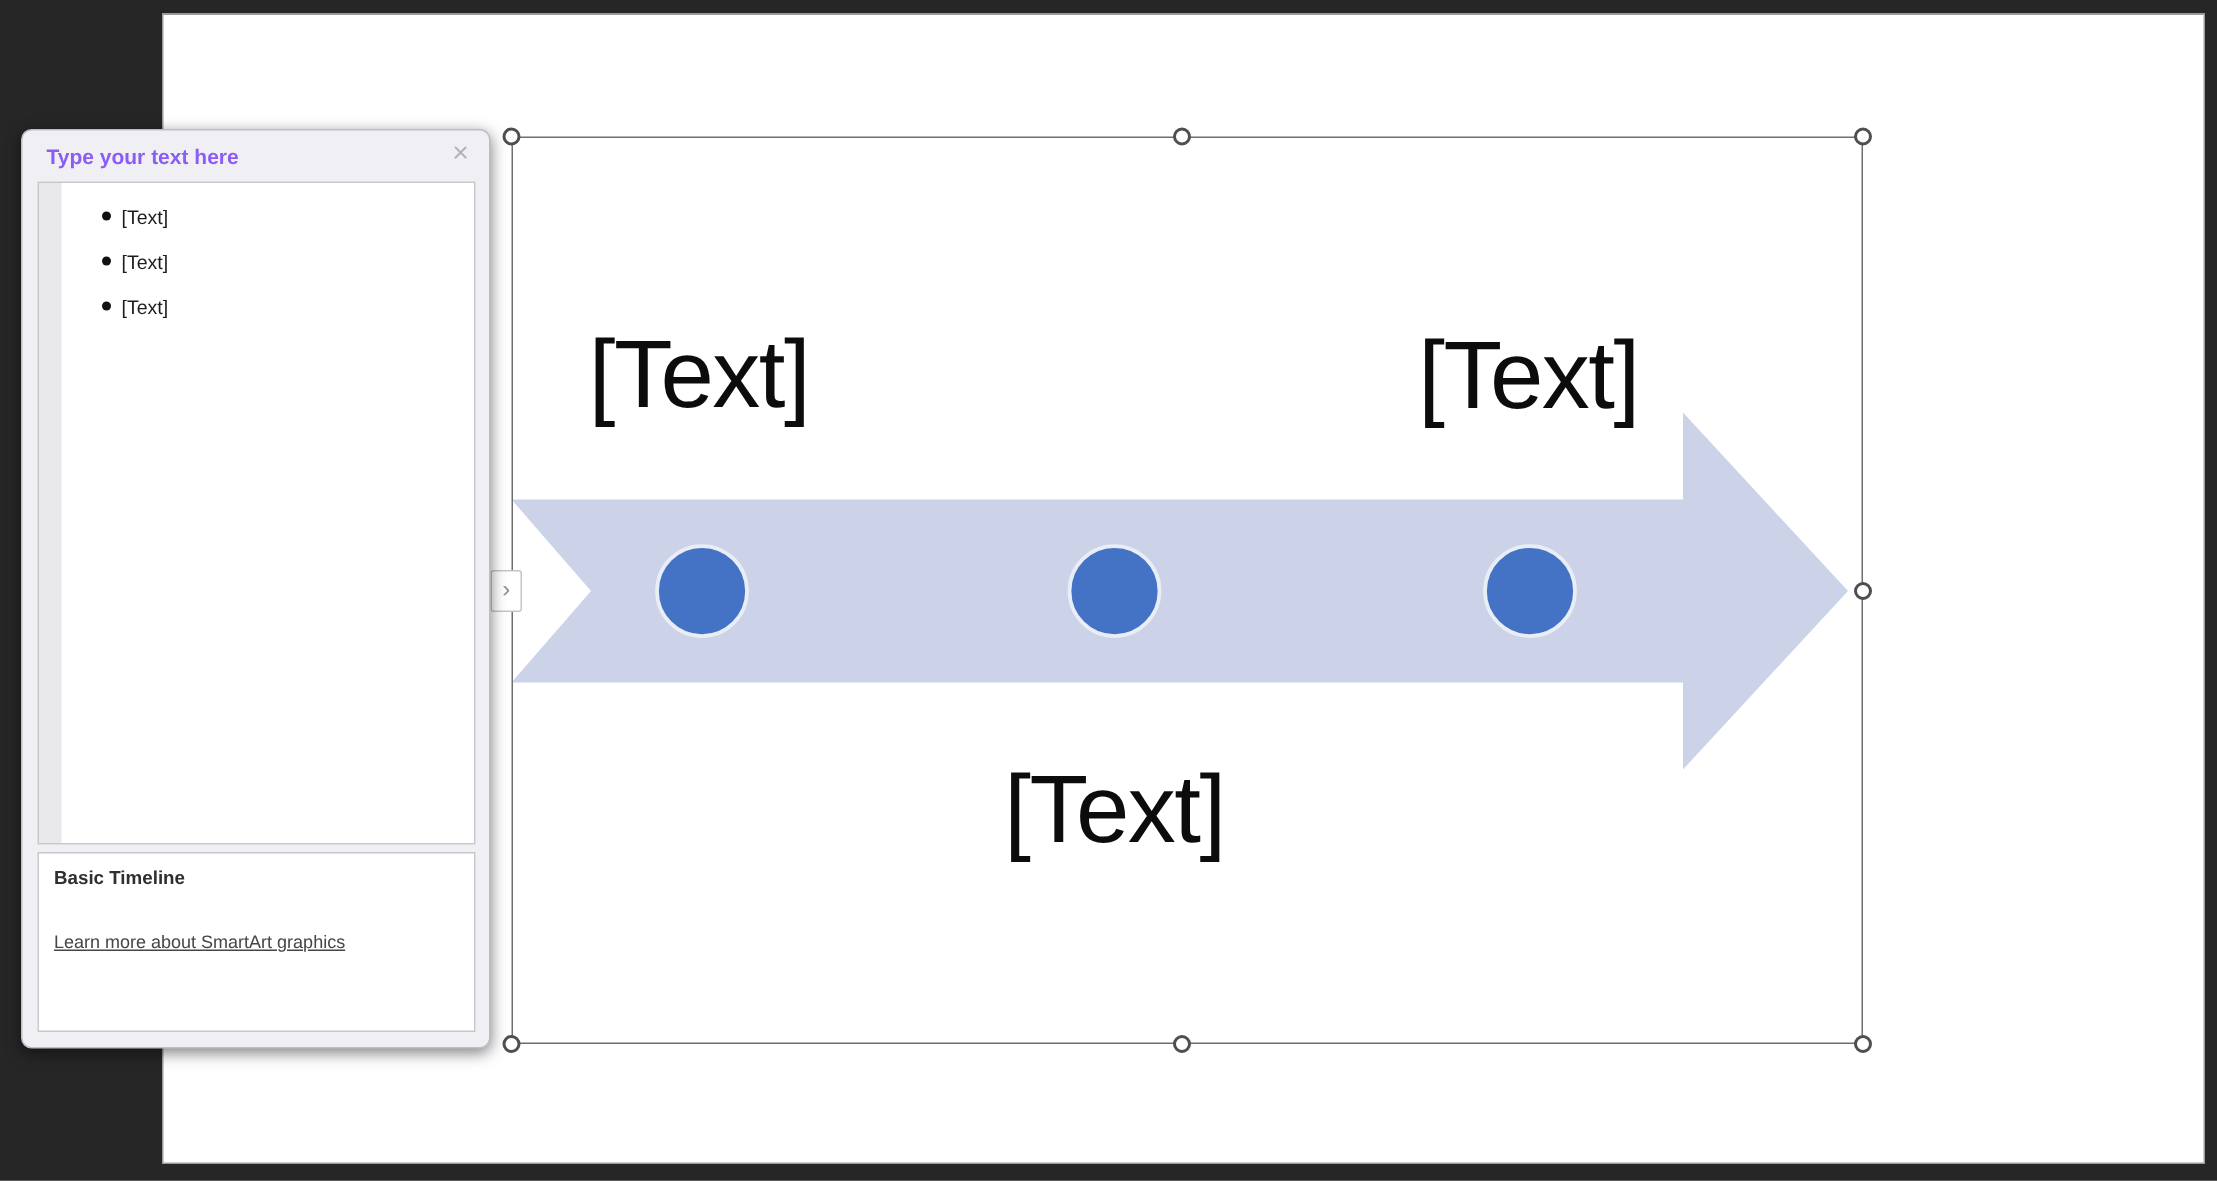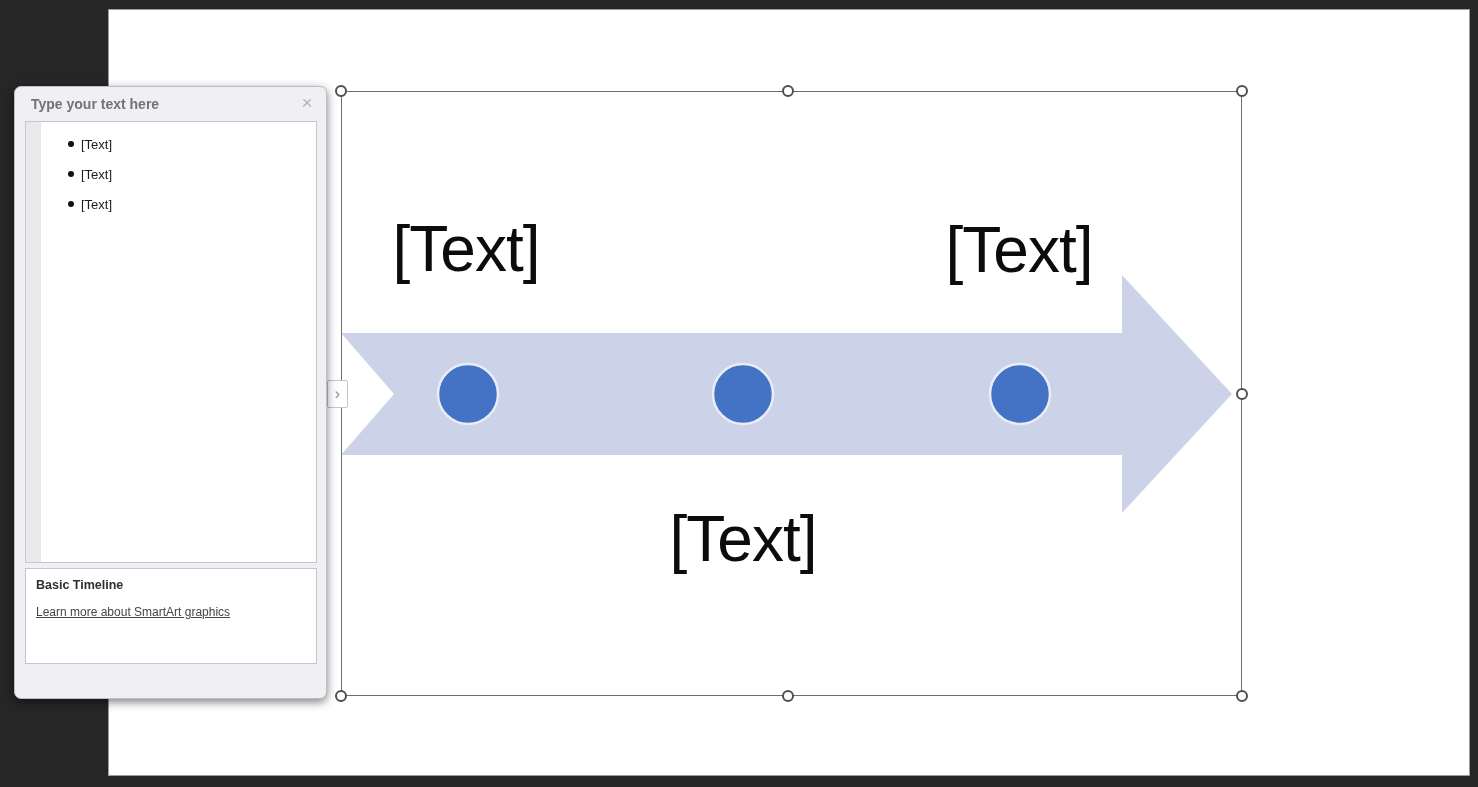--- a/index.html
+++ b/index.html
@@ -42,21 +42,21 @@
   
   .text-pane {
     position: absolute; left: 14px; top: 86px; width: 313px; height: 613px;
     background: #f0f0f4; border: 1px solid #bdbdc5; border-radius: 7px;
     box-shadow: 0 3px 10px rgba(0,0,0,0.5);
   }
   .tp-header {
     position: absolute; left: 0; top: 0; right: 0; height: 34px;
     display: flex; align-items: center; padding-left: 16px;
   }
-  .tp-title { color: #737373; font-weight: bold; font-size: 14px; }
+  .tp-title { color: #8b5cf6; font-weight: bold; font-size: 14px; }
   .tp-close {
     position: absolute; right: 8px; top: 5px; width: 22px; height: 22px;
     color: #b2b2bc; font-size: 19px; line-height: 22px; text-align: center;
     cursor: pointer; font-weight: 400;
   }
   .tp-list {
     position: absolute; left: 10px; top: 34px; width: 292px; height: 442px;
     background: #ffffff; border: 1px solid #c6c6cb; overflow: hidden;
   }
   .tp-list-strip {
@@ -64,27 +64,27 @@
   }
   .tp-rows { position: absolute; left: 15px; top: 7px; right: 0; }
   .tp-row { height: 30px; display: flex; align-items: center; cursor: text; }
   .tp-bullet {
     width: 6px; height: 6px; border-radius: 50%; background: #111;
     margin-left: 27px; flex: 0 0 auto;
   }
   .tp-row-label { margin-left: 7px; font-size: 13px; color: #1c1c1c; }
 
   .tp-info {
-    position: absolute; left: 10px; top: 481px; width: 292px; height: 96px;
+    position: absolute; left: 10px; top: 481px; width: 292px; height: 120px;
     background: #ffffff; border: 1px solid #c6c6cb; padding: 9px 10px;
   }
   .tp-info-title { font-size: 12.5px; font-weight: bold; color: #2f2f2f; margin-bottom: 6px; }
   .tp-info-body { font-size: 12px; color: #3d3d3d; line-height: 1.37; }
   .tp-info-link {
-    display: inline-block; margin-top: 7px; font-size: 12px; color: #464646;
+    display: inline-block; margin-top: 23px; font-size: 12px; color: #464646;
     text-decoration: underline; cursor: pointer;
   }
 </style>
 </head>
 <body>
 
 <div class="stage">
 
   <div class="slide"></div>
 

